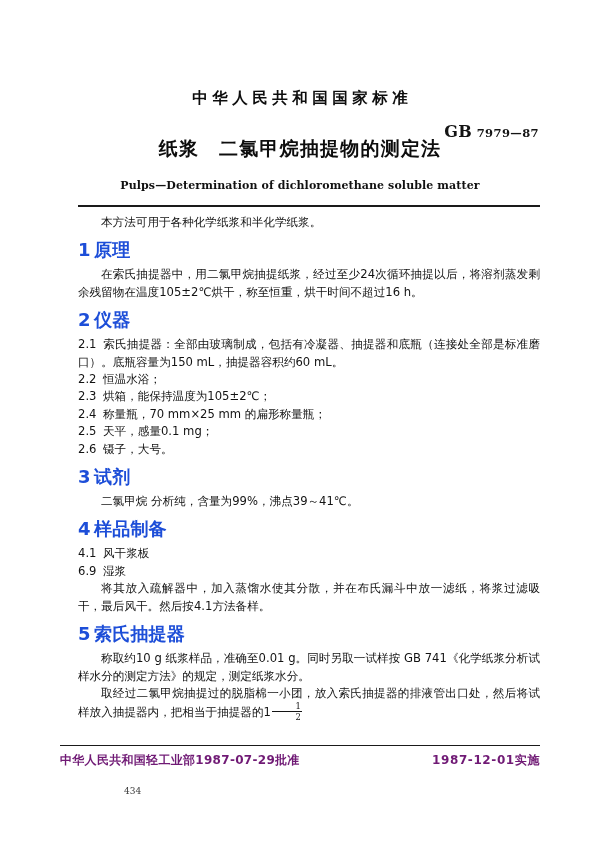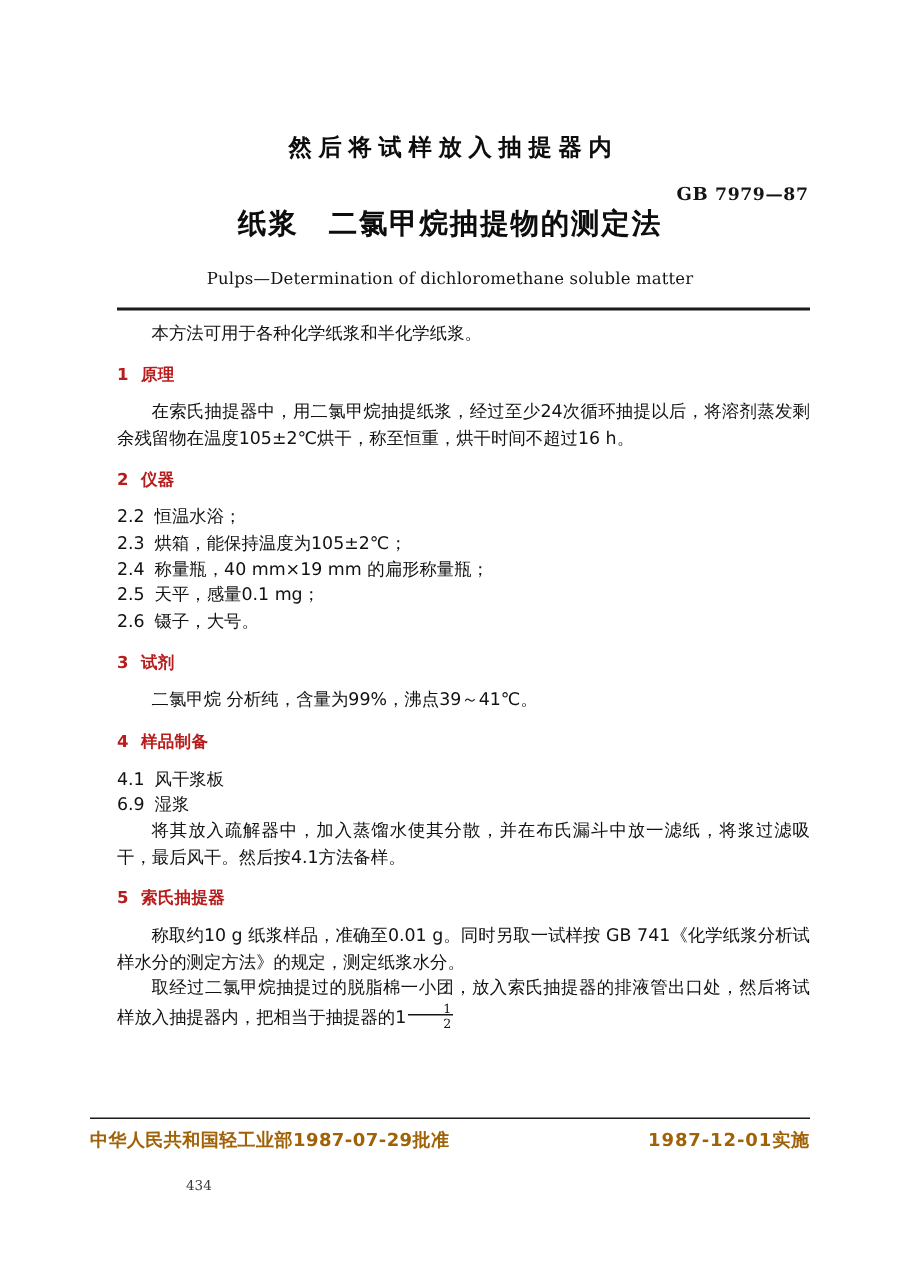--- a/index.html
+++ b/index.html
@@ -54,26 +54,26 @@
     position: absolute;
     right: 61px;
     top: -14px;
     font-size: 11.5px;
     font-weight: bold;
     letter-spacing: 0.4px;
     font-family: "DejaVu Serif", "Liberation Serif", serif;
     white-space: nowrap;
   }
   .gb-number .gb-label {
-    font-size: 12px;
+    font-size: 16px;
   }
   .eng-title {
     margin-top: 17px;
     font-size: 11px;
-    font-weight: normal;
+    font-weight: bold;
     font-family: "DejaVu Serif", "Liberation Serif", serif;
     letter-spacing: 0.1px;
     color: #111;
   }
 
   
   .rule-top {
     position: absolute;
     left: 78px;
     top: 205px;
@@ -105,25 +105,25 @@
     margin: 0;
     color: #121212;
   }
   .para.indent {
     text-indent: 23px;
   }
   .gap-sm { height: 8px; }
   .gap-md { height: 10px; }
 
   h2.section {
-    font-size: 11px;
+    font-size: 18px;
     font-weight: bold;
     margin: 0;
     line-height: 17px;
-    color: #b91c1c;
+    color: #1d4ed8;
     letter-spacing: 0.2px;
   }
   h2.section .num {
     display: inline-block;
     min-width: 16px;
   }
 
   .item {
     font-size: 11.6px;
     line-height: 17.4px;
@@ -165,21 +165,21 @@
   .footer {
     position: absolute;
     left: 60px;
     top: 752px;
     width: 480px;
     display: flex;
     justify-content: space-between;
     align-items: baseline;
     font-size: 12px;
     font-weight: bold;
-    color: #a16207;
+    color: #701a75;
     letter-spacing: 0.3px;
   }
   .footer .right {
     letter-spacing: 0.6px;
   }
   .page-number {
     position: absolute;
     left: 92px;
     top: 786px;
     font-size: 9px;
@@ -187,21 +187,21 @@
     font-family: "DejaVu Serif", "Liberation Serif", serif;
     margin-left: 32px;
   }
 </style>
 </head>
 <body>
 
 <div class="page">
 
   <div class="header">
-    <div class="national-standard">然后将试样放入抽提器内</div>
+    <div class="national-standard">中华人民共和国国家标准</div>
 
     <div class="title-row">
       <div class="doc-title">
         <span>纸浆</span><span class="gap"></span><span>二氯甲烷抽提物的测定法</span>
       </div>
       <div class="gb-number">
         <span class="gb-label">GB</span>
         <span>7979—87</span>
       </div>
     </div>
@@ -222,27 +222,30 @@
     <div class="gap-sm"></div>
     <p class="para indent">在索氏抽提器中，用二氯甲烷抽提纸浆，经过至少24次循环抽提以后，将溶剂蒸发剩余残留物在温度105±2℃烘干，称至恒重，烘干时间不超过16 h。</p>
 
     <div class="gap-md"></div>
     <h2 class="section">
       <span class="num">2</span><span>仪器</span>
     </h2>
     <div class="gap-sm"></div>
 
     <p class="item">
+      <span class="idx">2.1</span><span class="hang">索氏抽提器：全部由玻璃制成，包括有冷凝器、抽提器和底瓶（连接处全部是标准磨口）。底瓶容量为150 mL，抽提器容积约60 mL。</span>
+    </p>
+    <p class="item">
       <span class="idx">2.2</span><span class="hang">恒温水浴；</span>
     </p>
     <p class="item">
       <span class="idx">2.3</span><span class="hang">烘箱，能保持温度为105±2℃；</span>
     </p>
     <p class="item">
-      <span class="idx">2.4</span><span class="hang">称量瓶，40 mm×19 mm 的扁形称量瓶；</span>
+      <span class="idx">2.4</span><span class="hang">称量瓶，70 mm×25 mm 的扁形称量瓶；</span>
     </p>
     <p class="item">
       <span class="idx">2.5</span><span class="hang">天平，感量0.1 mg；</span>
     </p>
     <p class="item">
       <span class="idx">2.6</span><span class="hang">镊子，大号。</span>
     </p>
 
     <div class="gap-md"></div>
     <h2 class="section">

